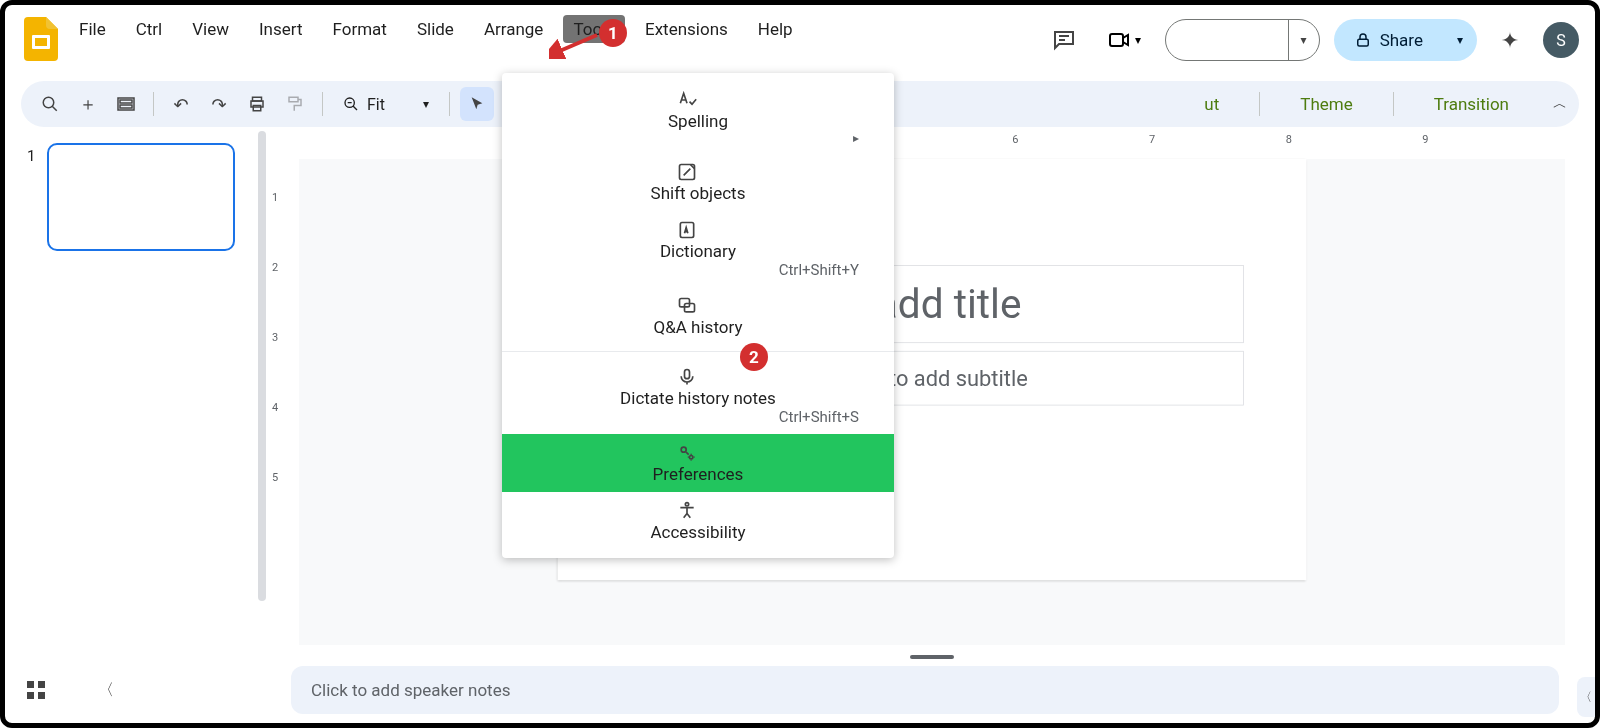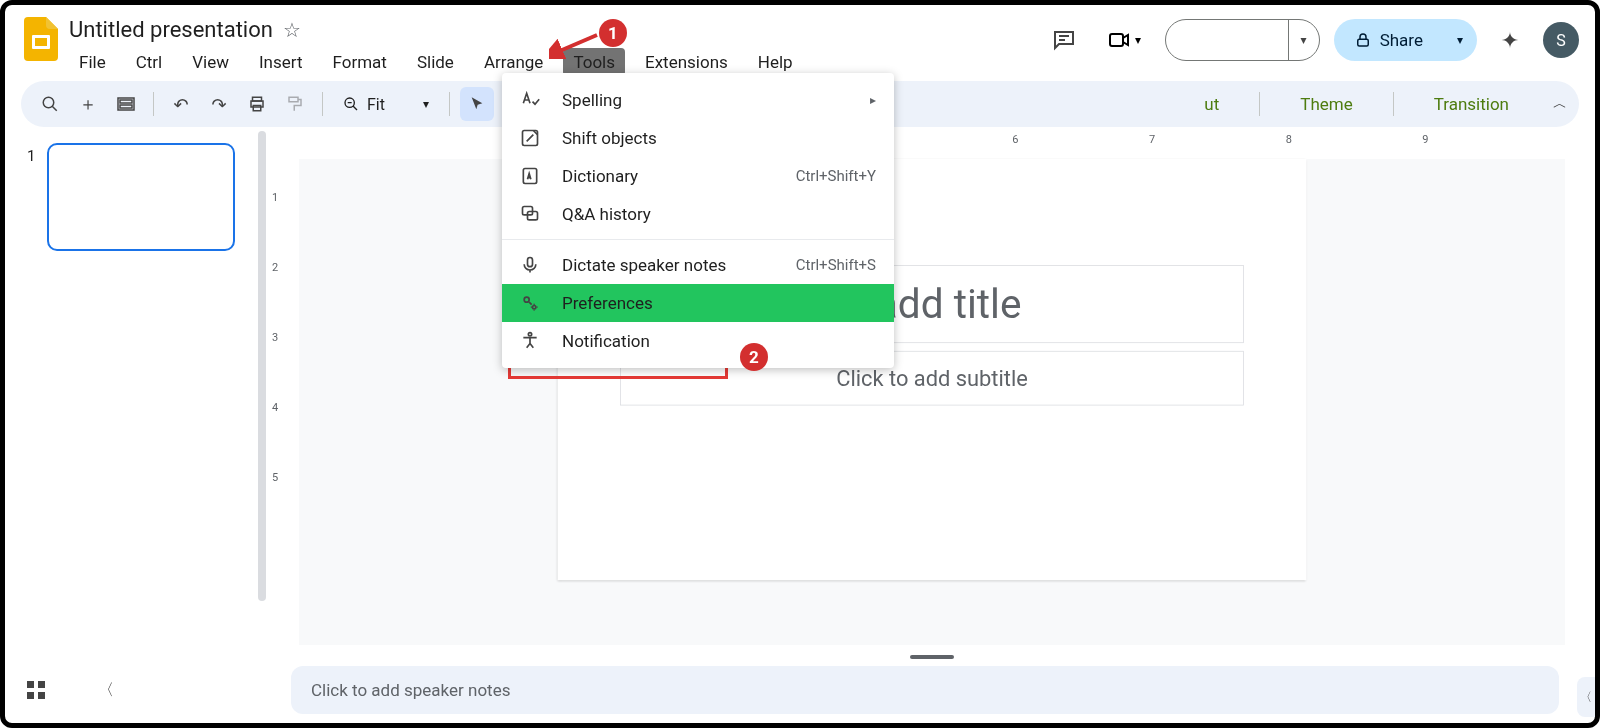--- a/index.html
+++ b/index.html
@@ -49,21 +49,21 @@
 .ruler-h .ticks { position:absolute; left:0; right:0; top:0; height:20px; }
 .ruler-v { position:absolute; top:20px; left:0; width:20px; bottom:0; font-size:11px; color:#5f6368; }
 .slide-canvas { position:absolute; left:30px; top:28px; right:30px; bottom:20px; background:#f8f9fa; display:flex; align-items:flex-start; justify-content:center; }
 .slide { width:960px; height:540px; background:#fff; box-shadow:0 1px 3px rgba(0,0,0,.2); position:relative; transform:scale(.78); transform-origin:top center; }
 .title-placeholder { position:absolute; top:136px; left:80px; right:80px; height:100px; border:1px solid #dadce0; display:flex; align-items:center; justify-content:center; font-size:52px; color:#5f6368; }
 .sub-placeholder { position:absolute; top:246px; left:80px; right:80px; height:70px; border:1px solid #dadce0; display:flex; align-items:center; justify-content:center; font-size:28px; color:#5f6368; }
 .handle { position:absolute; bottom:6px; left:50%; transform:translateX(-50%); width:44px; height:4px; background:#5f6368; border-radius:2px; }
 
 
 .dropdown { position:absolute; left:497px; top:68px; width:392px; background:#fff; border-radius:4px; box-shadow:0 2px 10px rgba(0,0,0,.25); padding:8px 0; z-index:50; }
-.menu-item { display:flex; align-items:center; padding:8px 18px; font-size:17px; color:#1f1f1f; cursor:pointer; position:relative; }
+.menu-item { display:flex; align-items:center; padding:8px 35px; font-size:17px; color:#1f1f1f; cursor:pointer; position:relative;flex-direction:column; }
 .menu-item.hover { background:#22c55e; }
 .menu-item .mi-icon { width:26px; height:22px; margin-right:16px; color:#444; display:flex; align-items:center; }
 .menu-item .shortcut { margin-left:auto; font-size:15px; color:#5f6368; }
 .menu-item .sub-arrow { margin-left:auto; font-size:12px; color:#5f6368; }
 .menu-sep { height:1px; background:#e8eaed; margin:6px 0; }
 .red-box { border:3px solid #e53935; position:absolute; pointer-events:none; }
 
 
 .callout { position:absolute; width:28px; height:28px; border-radius:50%; background:#d32f2f; color:#fff; font-weight:bold; font-size:17px; display:flex; align-items:center; justify-content:center; z-index:60; }
 .arrow1 { position:absolute; z-index:60; }
@@ -83,24 +83,20 @@
 <div class="header">
   <div class="logo">
     <svg width="34" height="44" viewBox="0 0 34 44">
         <path fill="#f4b400" d="M4 0h18l12 12v28a4 4 0 0 1-4 4H4a4 4 0 0 1-4-4V4a4 4 0 0 1 4-4z"></path>
         <path fill="#f1c232" d="M22 0l12 12H26a4 4 0 0 1-4-4V0z"></path>
         <rect x="8" y="18" width="18" height="14" rx="1" fill="#fff"></rect>
         <rect x="11" y="21" width="12" height="8" fill="#f4b400"></rect>
       </svg>
   </div>
   <div class="title-area">
-    <div class="doc-title">
-      <span>Untitled presentation</span>
-      <span class="star">☆</span>
-    </div>
     <div class="menubar" id="menubar">
         <div class="menubar-item">File</div>
         <div class="menubar-item">Ctrl</div>
         <div class="menubar-item">View</div>
         <div class="menubar-item">Insert</div>
         <div class="menubar-item">Format</div>
         <div class="menubar-item">Slide</div>
         <div class="menubar-item">Arrange</div>
         <div class="menubar-item active">Tools</div>
         <div class="menubar-item">Extensions</div>
@@ -279,42 +275,42 @@
       <span>Q&amp;A history</span>
     </div>
     <div class="menu-sep"></div>
     <div class="menu-item">
       <span class="mi-icon">
         <svg width="20" height="20" viewBox="0 0 24 24" fill="none" stroke="currentColor" stroke-width="2">
           <rect x="9" y="3" width="6" height="11" rx="3"></rect>
           <path d="M5 11a7 7 0 0 0 14 0M12 18v3"></path>
         </svg>
       </span>
-      <span>Dictate speaker notes</span>
+      <span>Dictate history notes</span>
       <span class="shortcut">Ctrl+Shift+S</span>
     </div>
     <div class="menu-item hover">
       <span class="mi-icon">
         <svg width="20" height="20" viewBox="0 0 24 24" fill="none" stroke="currentColor" stroke-width="2">
           <circle cx="8" cy="8" r="3"></circle>
           <path d="M11 11l3 3"></path>
           <circle cx="17" cy="17" r="2"></circle>
           <path d="M17 13v1m0 6v1m4-4h-1m-6 0h-1"></path>
         </svg>
       </span>
       <span>Preferences</span>
     </div>
     <div class="menu-item">
       <span class="mi-icon">
         <svg width="20" height="20" viewBox="0 0 24 24" fill="none" stroke="currentColor" stroke-width="2">
           <circle cx="12" cy="4" r="2"></circle>
           <path d="M4 8h16M12 8v7M12 15l-4 5M12 15l4 5"></path>
         </svg>
       </span>
-      <span>Notification</span>
+      <span>Accessibility</span>
     </div>
   </div>
 
 <div class="red-box" style="left:503px; top:332px; width:220px; height:42px;"></div>
 
 <div class="callout" style="left:594px; top:14px;">1</div>
 <svg class="arrow1" style="left:544px; top:24px;" width="52" height="30">
     <defs>
       <marker id="ah" markerWidth="8" markerHeight="8" refX="2" refY="3" orient="auto">
         <path d="M0 0L6 3L0 6z" fill="#d32f2f"></path>

